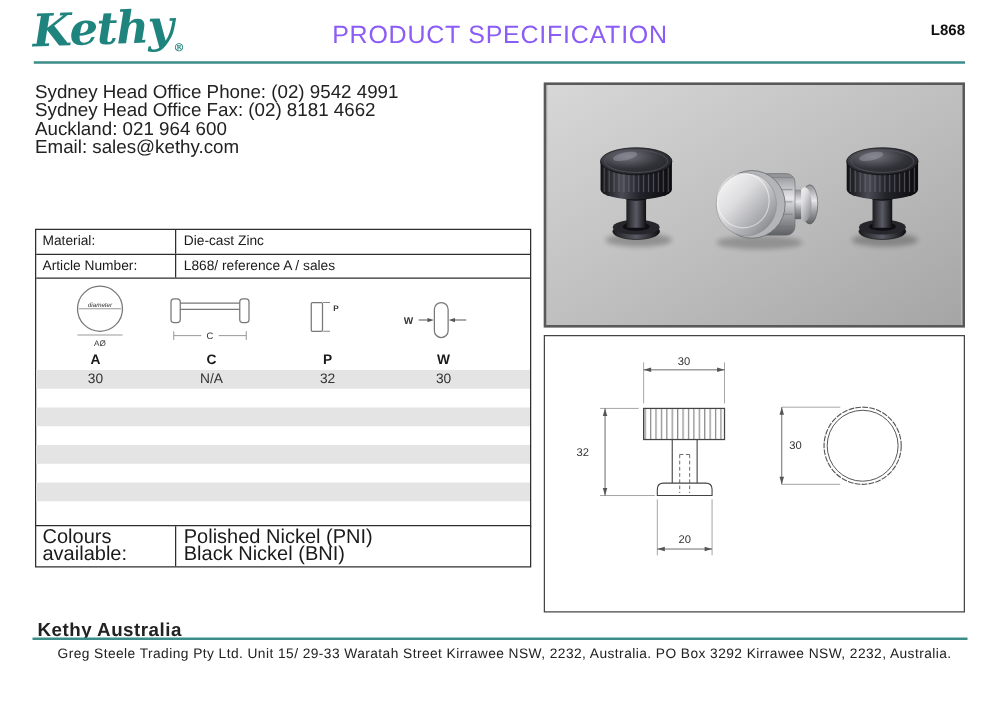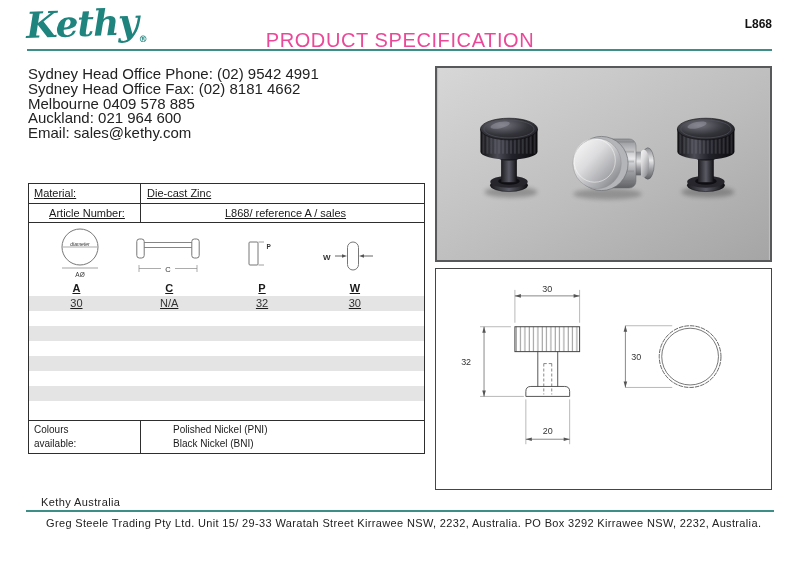--- a/index.html
+++ b/index.html
@@ -10,83 +10,82 @@
   }
   
   .logo {
     position:absolute; left:26px; top:2px;
     font-family:"DejaVu Serif", serif; font-style:italic; font-weight:bold;
     font-size:36px; color:#20847e; letter-spacing:-1px; transform:rotate(-2deg);
   }
   .logo .reg { font-size:9px; font-style:normal; vertical-align:-8px; letter-spacing:0; }
   .page-title {
     position:absolute; top:17px; left:0; right:0; text-align:center;
-    font-size:20px; letter-spacing:0.6px; color:#ec4899;margin-top:12px;
+    font-size:20px; letter-spacing:0.6px; color:#8b5cf6;
   }
   .product-code {
     position:absolute; top:17px; right:28px; font-size:12px; font-weight:bold; color:#121212;
   }
   .header-rule { position:absolute; top:49px; left:27px; width:745px; height:2px; background:#3d8d89; }
   
   .contact { position:absolute; left:28px; top:67px; font-size:15px; line-height:14.8px; color:#222; }
   
   .spec-table {
     position:absolute; left:28px; top:183px; width:397px; font-size:11px;
-    border:1px solid #2e2e2e; background:#fff;text-decoration:underline;
+    border:1px solid #2e2e2e; background:#fff;
   }
   .kv-row { display:flex; border-bottom:1px solid #2e2e2e; height:20px; line-height:19px; }
-  .kv-row.article { height:19px; line-height:18px;text-align:center; }
+  .kv-row.article { height:19px; line-height:18px; }
   .kv-label { width:112px; border-right:1px solid #2e2e2e; padding-left:5px; }
   .kv-value { flex:1; padding-left:6px; }
   .icons-row { position:relative; height:58px; }
   .icons-row svg { position:absolute; }
   .dim-grid { display:grid; grid-template-columns:24% 23% 24% 23% 6%; text-align:center; }
   .dim-head { height:15px; line-height:15px; font-weight:bold; }
   .dim-vals { height:15px; line-height:15px; background:#e4e4e4; color:#333; }
   .stripe { height:15px; }
   .stripe.gray { background:#e4e4e4; }
   .stripe.last { height:20px; }
   .colours-box {
-    position:absolute; left:28px; top:420px; width:397px; font-size:10px;
-    border:1px solid #2e2e2e; background:#fff; display:flex;gap:26px;
+    position:absolute; left:28px; top:420px; width:397px; font-size:16px;
+    border:1px solid #2e2e2e; background:#fff; display:flex;
   }
   .colours-label { width:112px; border-right:1px solid #2e2e2e; padding:2px 0 2px 5px; line-height:14px; }
   .colours-vals { flex:1; padding:2px 0 2px 6px; line-height:14px; }
   
   .photo-box {
     position:absolute; left:435px; top:66px; width:337px; height:196px;
     border:2px solid #58595b; background:#bfbfbf;
   }
   .photo-box svg { display:block; width:100%; height:100%; }
   .drawing-box {
     position:absolute; left:435px; top:268px; width:337px; height:222px;
     border:1px solid #454545; background:#fff;
   }
   .drawing-box svg { display:block; width:100%; height:100%; }
   .dim-text { font-family:"Liberation Sans", sans-serif; font-size:9px; fill:#333; }
   .icon-text { font-family:"Liberation Sans", sans-serif; fill:#333; }
   
-  .footer-company { position:absolute; left:41px; top:496px; font-size:11px; letter-spacing:0.4px; color:#222; }
+  .footer-company { position:absolute; left:30px; top:496px; font-size:15px; letter-spacing:0.4px; color:#222;font-weight:bold; }
   .footer-rule { position:absolute; top:510px; left:26px; width:748px; height:2px; background:#3d8d89; }
   .footer-address { position:absolute; left:28px; top:517px; font-size:11px; letter-spacing:0.35px; color:#222;margin-left:18px; }
 </style>
 </head>
 <body>
 
 <div class="page">
 
   <div class="logo"><span>Kethy</span><span class="reg">®</span></div>
   <div class="page-title">PRODUCT SPECIFICATION</div>
   <div class="product-code">L868</div>
   <div class="header-rule"></div>
 
   <div class="contact">
     <div>Sydney Head Office Phone: (02) 9542 4991</div>
     <div>Sydney Head Office Fax: (02) 8181 4662</div>
-    <div>Melbourne 0409 578 885</div>
     <div>Auckland: 021 964 600</div>
     <div>Email: sales@kethy.com</div>
   </div>
 
   <div class="spec-table">
     <div class="kv-row">
       <div class="kv-label">Material:</div>
       <div class="kv-value">Die-cast Zinc</div>
     </div>
     <div class="kv-row article">

